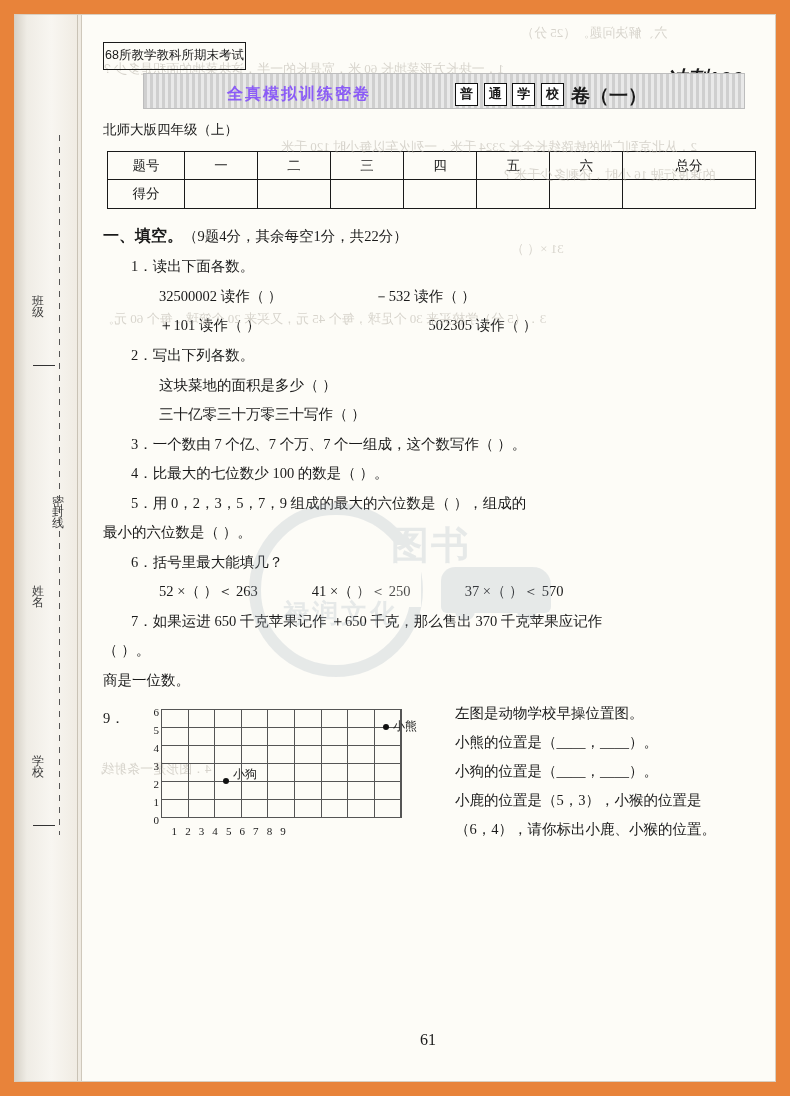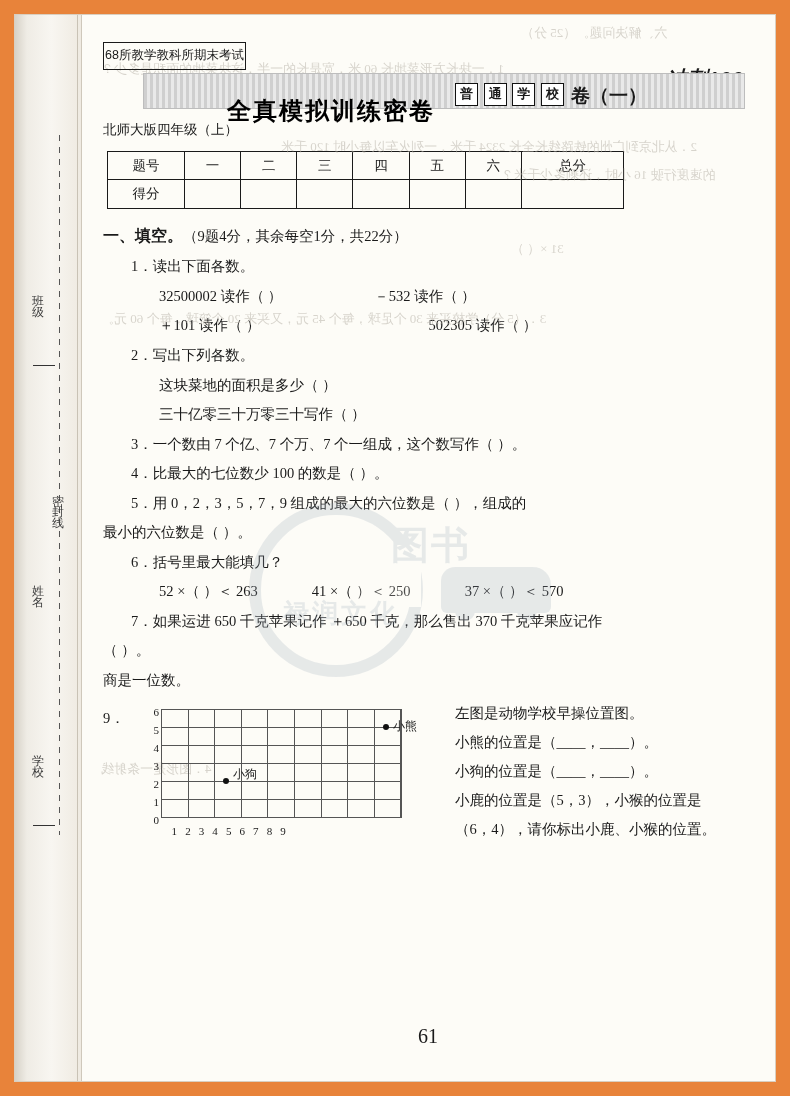--- a/index.html
+++ b/index.html
@@ -90,44 +90,44 @@
   }
   .title-row{
     position:relative;margin-top:6px;height:40px;
   }
   .title-bar{
     position:absolute;left:40px;top:0;width:600px;height:34px;
     background:repeating-linear-gradient(90deg,#cfcfcf 0 3px,#e9e9e9 3px 6px);
     border:1px solid #bdbdbd;
   }
   .title-main{
-    position:absolute;left:124px;top:15px;
-    font-size:24px;font-weight:bold;letter-spacing:2px;
+    position:absolute;left:124px;top:6px;
+    font-size:16px;font-weight:bold;letter-spacing:2px;
     font-family:"Liberation Sans","DejaVu Sans",sans-serif;
-    color:#000000;
+    color:#8b5cf6;
   }
   .title-boxes{
     position:absolute;left:352px;top:7px;
   }
   .tb{
     display:inline-block;border:1.5px solid #111;width:21px;height:21px;
     line-height:20px;text-align:center;font-size:13px;font-weight:bold;margin-right:2px;
     background:#fff;
     font-family:"Liberation Sans","DejaVu Sans",sans-serif;
   }
   .title-suffix{
     position:absolute;left:468px;top:5px;font-size:19px;font-weight:bold;
     font-family:"Liberation Sans","DejaVu Sans",sans-serif;
   }
   .edition{
     text-align:left;padding-right:26px;font-size:13.5px;margin-top:4px;
   }
   table.score{
     border-collapse:collapse;margin-top:8px;margin-left:4px;
-    width:517px;font-size:13.5px;
+    width:649px;font-size:13.5px;
     font-family:"Liberation Serif","DejaVu Serif",serif;
   }
   table.score td{
     border:1px solid #1a1a1a;height:24px;text-align:center;
   }
   table.score td.lbl{width:74px;}
   .sec-title{
     margin-top:12px;font-size:16px;font-weight:bold;
   }
   .sec-title .norm{font-weight:normal;font-size:14.5px;text-align:center;}
@@ -156,21 +156,21 @@
   }
   .axis-y{position:absolute;left:20px;top:2px;font-size:11px;line-height:18px;text-align:right;width:14px;}
   .axis-x{position:absolute;left:36px;top:120px;font-size:11px;}
   .axis-x span{display:inline-block;width:26.6px;text-align:center;margin-left:-13px;}
   .dot{position:absolute;width:6px;height:6px;border-radius:50%;background:#111;}
   .dot-lbl{position:absolute;font-size:12px;}
   .right-text{
     position:absolute;left:352px;top:-2px;width:300px;font-size:14.5px;line-height:2.0;
   }
   .pageno{
-    position:absolute;left:0;right:0;bottom:26px;text-align:center;font-size:20px;
+    position:absolute;left:0;right:0;bottom:26px;text-align:center;font-size:16px;
   }
   .q9label{position:absolute;left:0;top:4px;font-size:14.5px;}
 </style>
 </head>
 <body>
 
 <div class="page-frame">
 
   <div class="gutter">
     <div class="gutter-line" style="left:62px;"></div>

